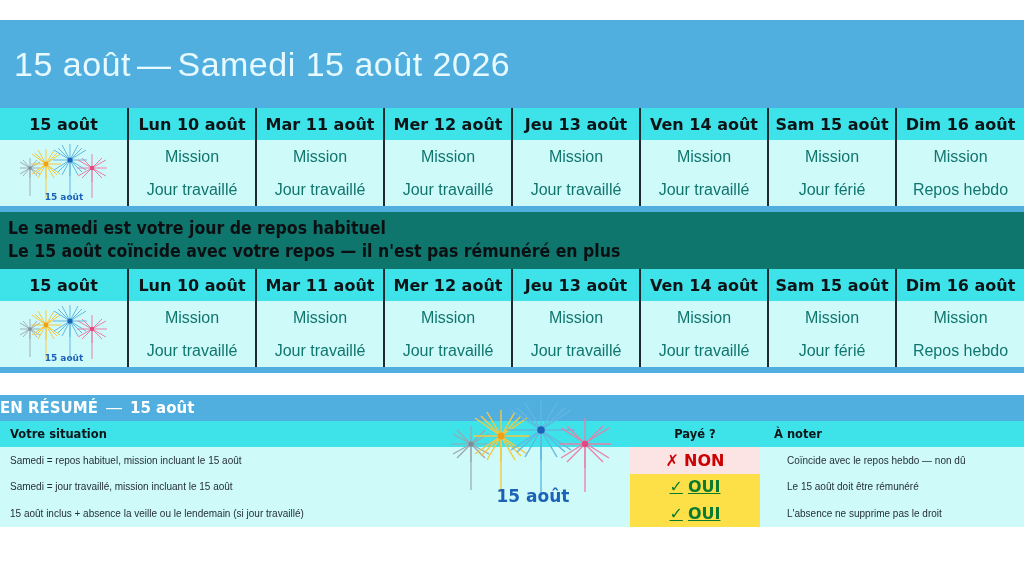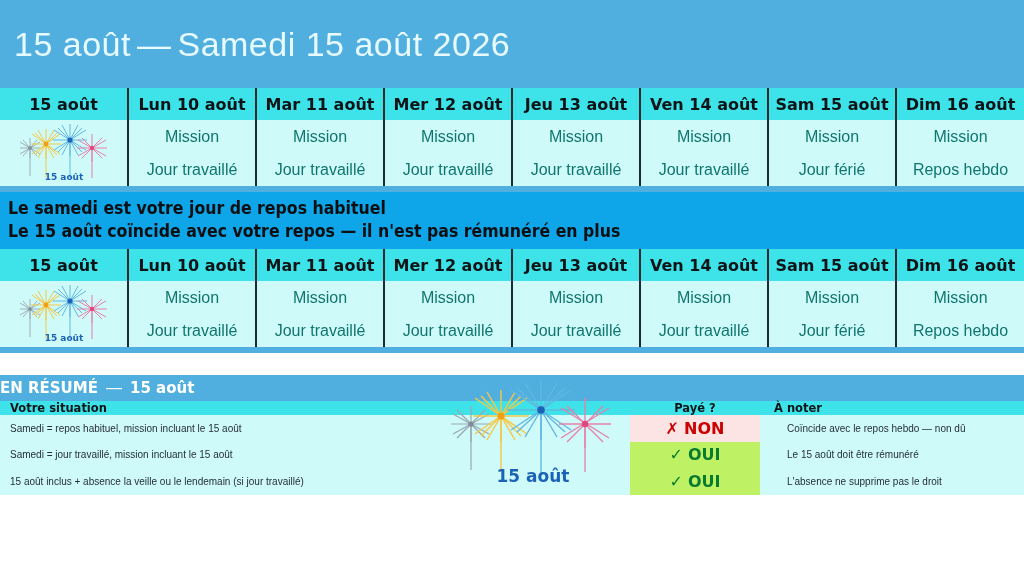--- a/index.html
+++ b/index.html
@@ -22,20 +22,21 @@
   }
 
   
   .title-banner {
     background: #51AFE0;
     height: 88px;
     display: flex;
     align-items: center;
     padding: 0 14px;
     box-sizing: border-box;
+    margin-top: 20px;
   }
   .title-text {
     color: #E6FAFF;
     font-size: 34px;
     font-weight: 400;
     letter-spacing: 0.5px;
     white-space: nowrap;
   }
   .title-dash { padding: 0 6px; }
 
@@ -88,21 +89,21 @@
     padding: 0;
   }
 
   .gapbar {
     background: #51AFE0;
     height: 6px;
     width: 1024px;
   }
 
   .caption {
-    background: #0ea5e9;
+    background: #0f766e;
     padding: 5px 8px 6px 8px;
   }
   .caption .line {
     font-size: 17.5px;
     font-weight: bold;
     color: #0b0f12;
     line-height: 1.32;
     font-family: "DejaVu Sans Condensed", "Liberation Sans", sans-serif;
     white-space: nowrap;
   }
@@ -130,21 +131,21 @@
   .summary-head .dash { padding: 0 8px; color:#ffffff; }
 
   table.summary {
     border-collapse: collapse;
     width: 1024px;
     table-layout: fixed;
     background: #CFFAFA;
   }
   table.summary th {
     background: #3DE3E8;
-    height: 14px;
+    height: 26px;
     font-size: 11.5px;
     font-weight: bold;
     color: #0d1417;
     font-family: "DejaVu Sans", sans-serif;
     padding: 0 0 0 10px;
     text-align: left;
   }
   table.summary th.c-paye { text-align: center; padding-left: 0; }
   table.summary th.c-note { text-align: left; padding-left: 14px; }
 
@@ -157,21 +158,21 @@
     padding: 0 0 0 10px;
   }
   table.summary td.c-paye {
     text-align: center;
     padding-left: 0;
     font-weight: bold;
     font-size: 16px;
     font-family: "DejaVu Sans", sans-serif;
   }
   table.summary td.c-paye.no  { background: #FCE4E4; color: #CC0000; }
-  table.summary td.c-paye.yes { background: #bef264; color: #0A7A2E; }
+  table.summary td.c-paye.yes { background: #fde047; color: #0A7A2E; text-decoration: underline; }
   table.summary td.c-note { padding-left: 27px; }
   .mark { margin-right: 5px; }
 
   
   .summary-wrap { position: relative; }
   .fw-overlay {
     position: absolute;
     left: 445px;
     top: 3px;
     pointer-events: none;

